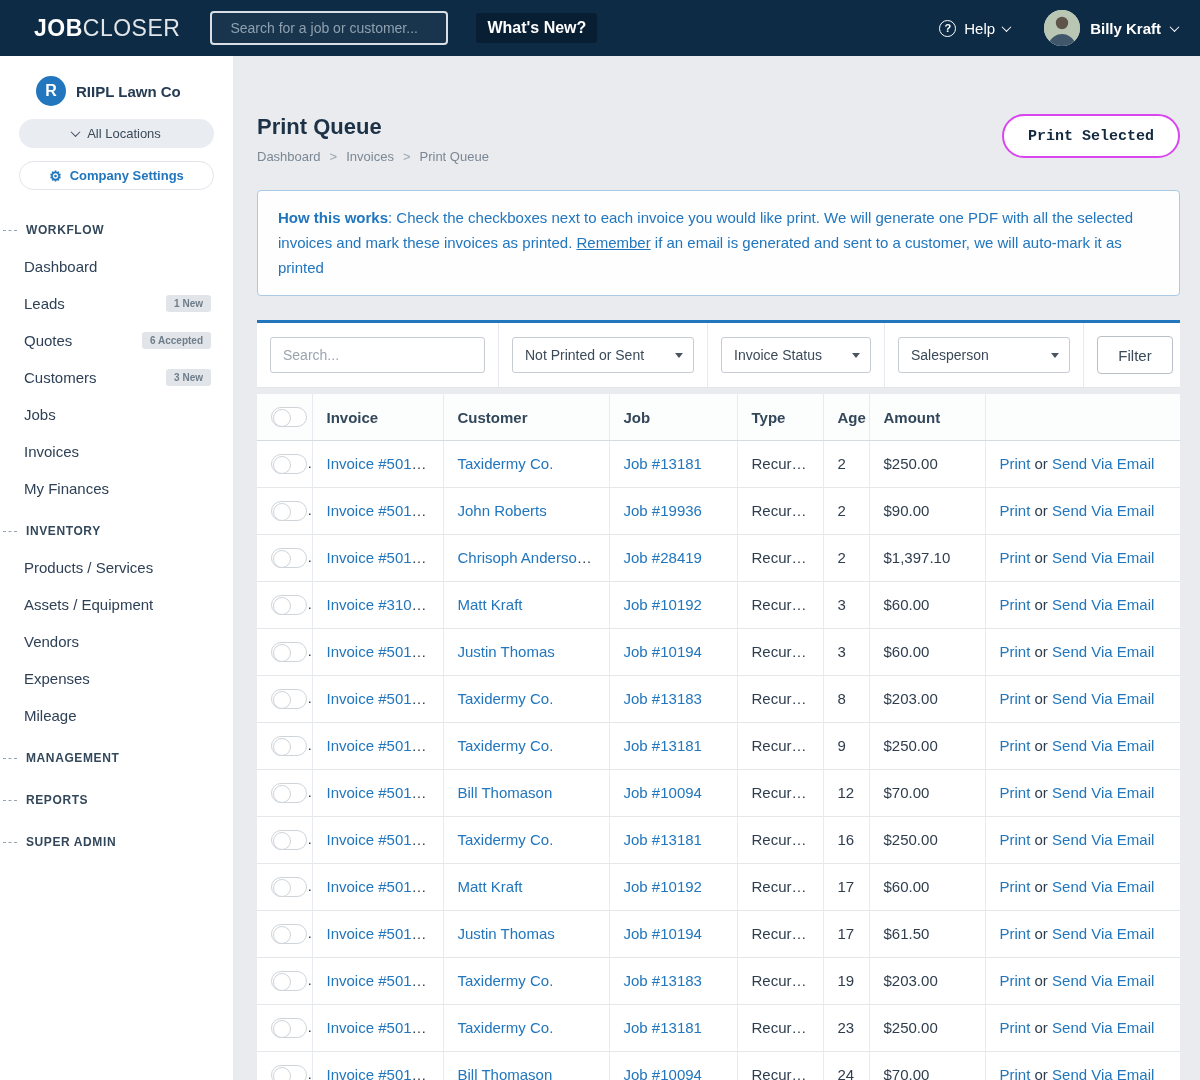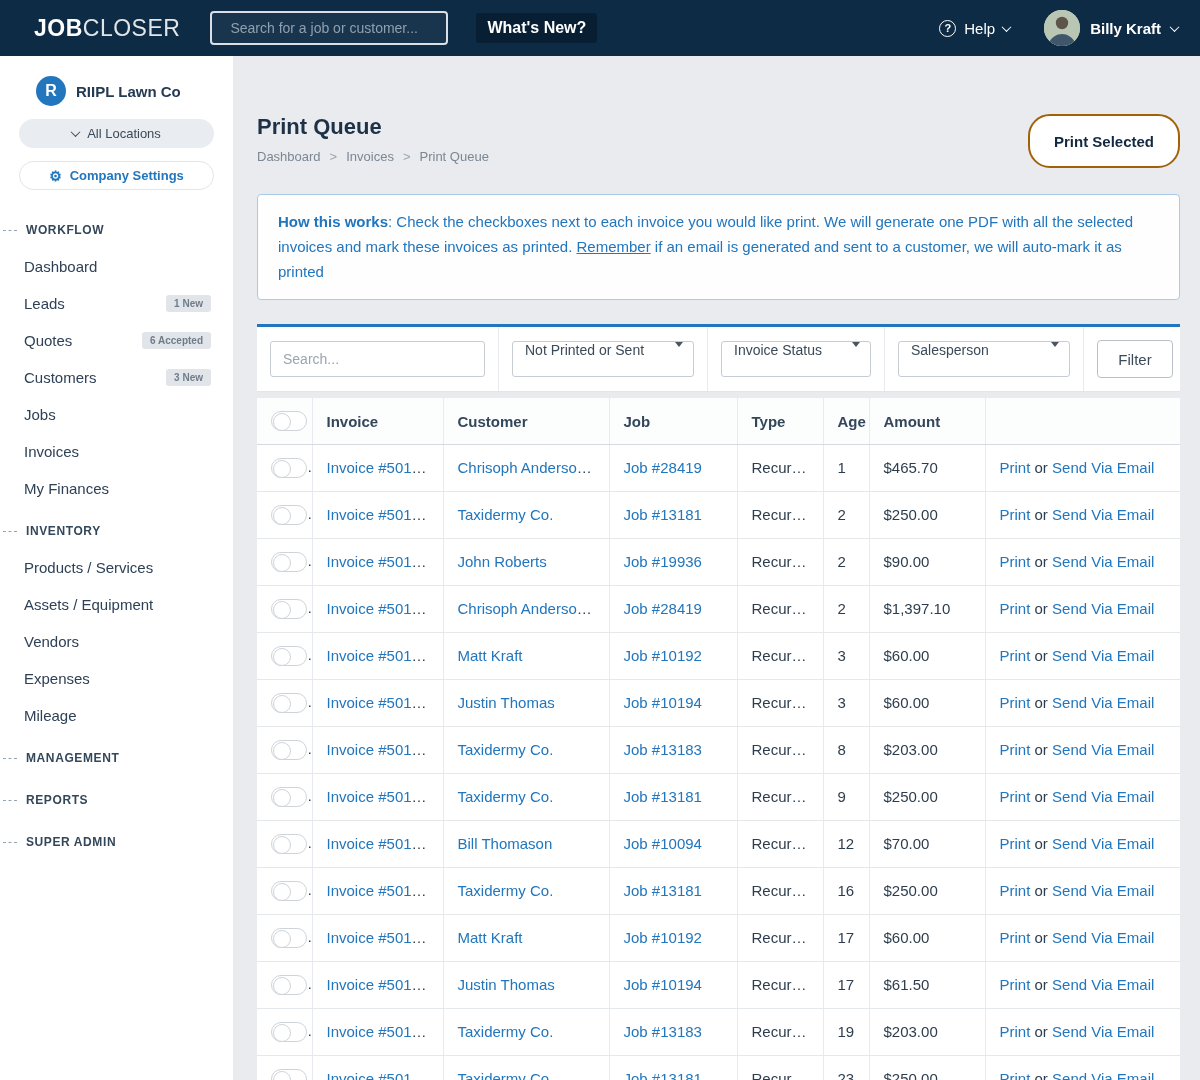--- a/index.html
+++ b/index.html
@@ -42,32 +42,32 @@
   .nav-item { display:flex; align-items:center; padding:10px 22px 10px 24px; font-size:15px; color:#2e4156; cursor:pointer; }
   .nav-badge { margin-left:auto; background:#e1e5e9; color:#6f7c89; font-size:10px; font-weight:700; padding:3px 8px; border-radius:3px; white-space:nowrap; }
 
   
   .content { flex:1; padding:18px 20px 0 24px; overflow:hidden;margin-top:40px; }
   .title-row { display:flex; justify-content:space-between; align-items:flex-start; }
   .page-title { font-size:22px; font-weight:700; color:#1d3247; }
   .breadcrumb { margin-top:9px; font-size:13px; color:#7b8794; display:flex; gap:9px; align-items:center; }
   .crumb { color:#7b8794; cursor:pointer; }
   .crumb-sep { color:#9aa5af; }
-  .print-selected { background:#fff; border:2px solid #a16207; color:#13293f; font-size:15px; font-weight:600; height:54px; padding:0 24px; border-radius:22px; cursor:pointer; font-family:Liberation Sans, sans-serif; }
+  .print-selected { background:#fff; border:2px solid #d946ef; color:#13293f; font-size:15px; font-weight:600; height:44px; padding:0 24px; border-radius:22px; cursor:pointer; font-family:Liberation Mono, monospace; }
 
   .info-box { margin-top:26px; background:#fefeff; border:1px solid #a9cbe8; border-radius:4px; padding:15px 20px; font-size:15px; line-height:1.65; color:#2176bd; }
   .info-bold { font-weight:700; }
   .info-underline { text-decoration:underline; cursor:pointer; }
 
   .filter-card { margin-top:24px; background:#fff; border-top:3px solid #2176bd; border-bottom:1px solid #e2e6ea; display:flex; align-items:stretch; height:68px; }
   .filter-seg { display:flex; align-items:center; padding:0 13px; border-right:1px solid #e7eaee; }
   .filter-seg.last { border-right:none; flex:1; justify-content:flex-start; }
   .filter-search { width:215px; height:36px; border:1px solid #c6ccd2; border-radius:3px; padding:0 12px; font-size:14px; color:#3b4a58; outline:none; font-family:"Liberation Sans", sans-serif; }
   .filter-search::placeholder { color:#9aa5af; }
-  .select { display:flex; align-items:flex-start; justify-content:space-between; border:1px solid #c6ccd2; border-radius:3px; height:36px; padding:0 10px 0 12px; color:#3b4a58; font-size:14px; background:#fff; cursor:pointer; }
+  .select { display:flex; align-items:center; justify-content:space-between; border:1px solid #c6ccd2; border-radius:3px; height:36px; padding:0 10px 0 12px; color:#3b4a58; font-size:14px; background:#fff; cursor:pointer; }
   .select.w1 { width:182px; } .select.w2 { width:150px; } .select.w3 { width:172px; }
   .tri { width:0; height:0; border-left:4px solid transparent; border-right:4px solid transparent; border-top:5px solid #4a5560; margin-left:10px; }
   .filter-btn { width:76px; height:38px; background:#fff; border:1px solid #b9c0c7; border-radius:4px; font-size:15px; color:#3b4a58; cursor:pointer; font-family:"Liberation Sans", sans-serif; }
 
   .invoice-table { margin-top:6px; width:100%; border-collapse:collapse; table-layout:fixed; background:#fff; }
   .invoice-table th { background:#fcfdfd; text-align:left; font-size:15px; font-weight:700; color:#33475b; height:46px; padding:0 14px; border-bottom:1px solid #d4dade; border-right:1px solid #e7eaee; }
   .invoice-table th:last-child { border-right:none; }
   .invoice-table td { height:47px; padding:0 14px; font-size:15px; color:#2e3d4d; border-bottom:1px solid #e4e8eb; border-right:1px solid #e7eaee; white-space:nowrap; overflow:hidden; text-overflow:ellipsis; }
   .invoice-table td:last-child { border-right:none; }
   .link { color:#2176bd; cursor:pointer; }
@@ -283,34 +283,20 @@
           <th>Invoice</th>
           <th>Customer</th>
           <th>Job</th>
           <th>Type</th>
           <th>Age</th>
           <th>Amount</th>
           <th></th>
         </tr>
       </thead>
       <tbody>
-  <tr class="invoice-row">
-    <td class="toggle-cell"><span class="toggle"></span></td>
-    <td><a class="link">Invoice #501305</a></td>
-    <td><a class="link">Chrisoph Anderson...</a></td>
-    <td><a class="link">Job #28419</a></td>
-    <td>Recurring</td>
-    <td>1</td>
-    <td>$465.70</td>
-    <td>
-      <a class="link">Print</a>
-      <span class="or-text">or</span>
-      <a class="link">Send Via Email</a>
-    </td>
-  </tr>
 
   <tr class="invoice-row">
     <td class="toggle-cell"><span class="toggle"></span></td>
     <td><a class="link">Invoice #501297</a></td>
     <td><a class="link">Taxidermy Co.</a></td>
     <td><a class="link">Job #13181</a></td>
     <td>Recurring</td>
     <td>2</td>
     <td>$250.00</td>
     <td>
@@ -345,21 +331,21 @@
     <td>$1,397.10</td>
     <td>
       <a class="link">Print</a>
       <span class="or-text">or</span>
       <a class="link">Send Via Email</a>
     </td>
   </tr>
 
   <tr class="invoice-row">
     <td class="toggle-cell"><span class="toggle"></span></td>
-    <td><a class="link">Invoice #501292</a></td>
+    <td><a class="link">Invoice #310834</a></td>
     <td><a class="link">Matt Kraft</a></td>
     <td><a class="link">Job #10192</a></td>
     <td>Recurring</td>
     <td>3</td>
     <td>$60.00</td>
     <td>
       <a class="link">Print</a>
       <span class="or-text">or</span>
       <a class="link">Send Via Email</a>
     </td>

